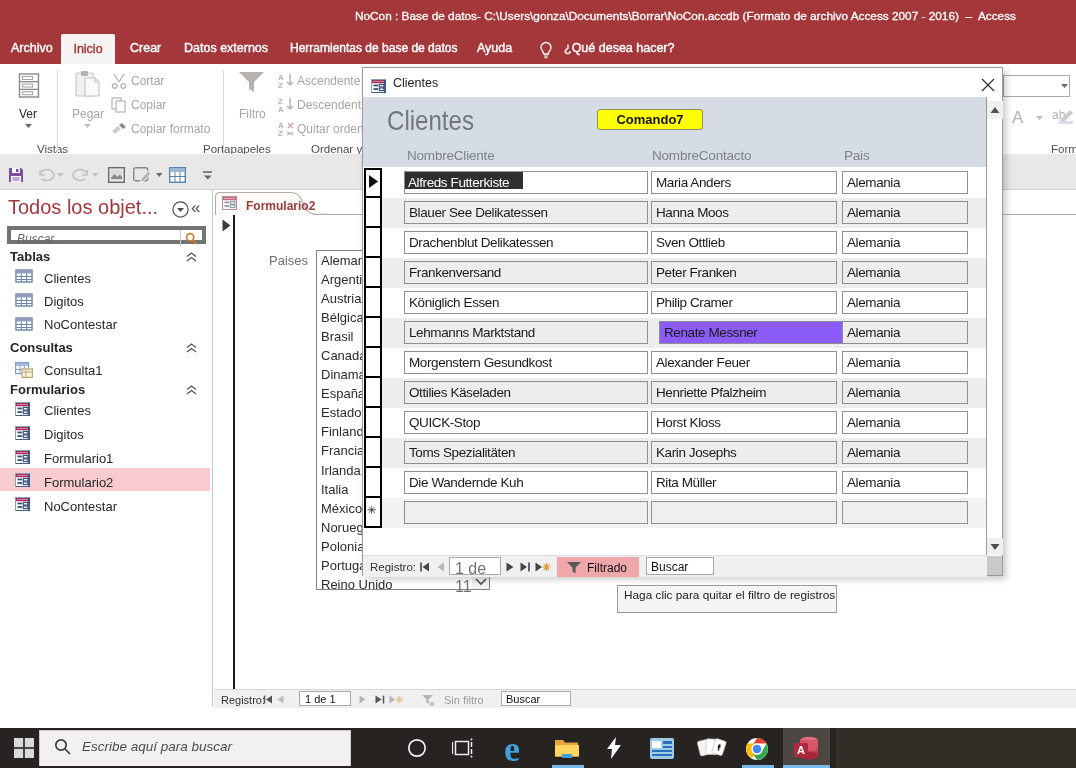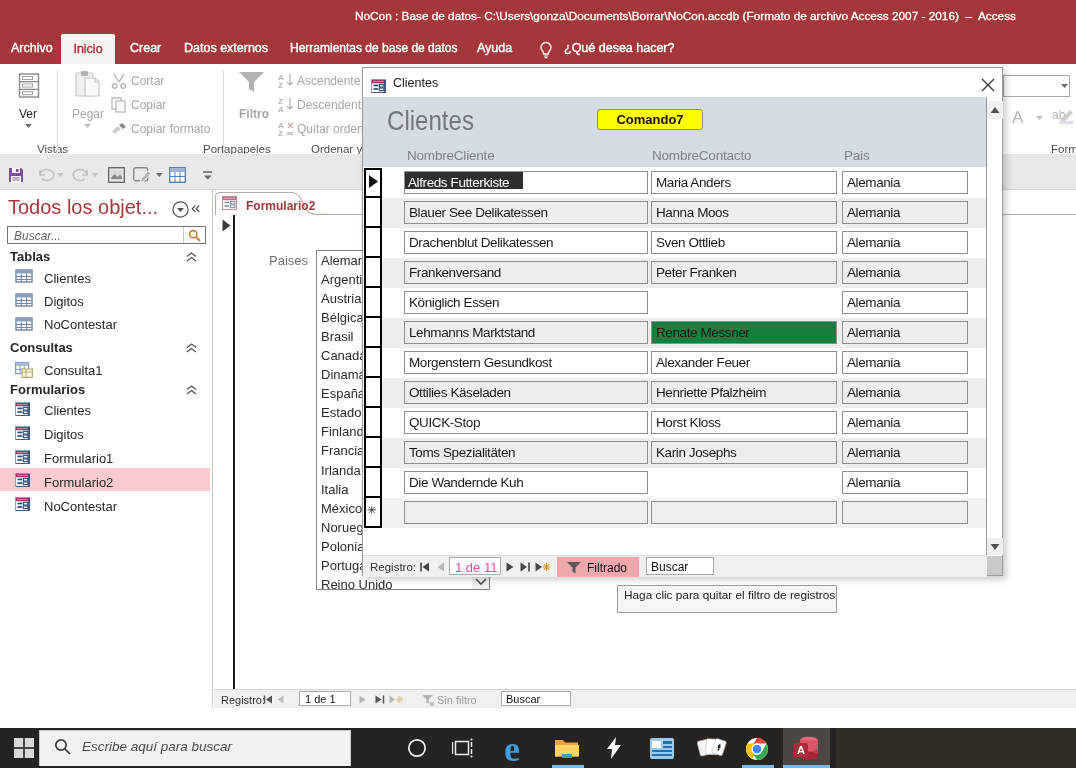--- a/index.html
+++ b/index.html
@@ -14,21 +14,21 @@
 #tab-inicio { left:61px; width:54px; top:2px; height:30px; background:#f5f4f2; color:#A4373A; line-height:30px; border-radius:2px 2px 0 0; text-align:center; }
 
 #ribbon { left:0; top:64px; width:1076px; height:90px; background:#fff; }
 .grpsep { position:absolute; top:6px; width:1px; height:134px; background:#DCDBDA; }
 .grplabel { position:absolute; top:79px; height:12px; font-size:11.5px; color:#4d4d4d; white-space:nowrap; }
 .ribtext { position:absolute; font-size:12px; color:#a8a5a2; white-space:nowrap; }
 #qatstrip { left:0; top:154px; width:1076px; height:36px; background:#e8e8e8; border-bottom:1px solid #d0cfce; }
 
 #navpane { left:0; top:190px; width:213px; height:517px; background:#fff; border-right:1px solid #c8c6c4; }
 #navtitle { left:8px; top:6px; font-size:20px; color:#A4373A; white-space:nowrap; }
-#searchbox { left:7px; top:36px; width:199px; height:18px; border:1px solid #737373; background:#fff; }
+#searchbox { left:7px; top:36px; width:199px; height:18px; border:4px solid #737373; background:#fff; }
 .navhdr { position:absolute; left:10px; font-size:13px; font-weight:bold; color:#262626; }
 .navitem { position:absolute; left:44px; font-size:13px; color:#262626; white-space:nowrap; }
 
 #content { left:214px; top:190px; width:862px; height:501px; background:#fff; }
 #tabline { position:absolute; left:112px; top:24px; width:750px; height:1px; background:#b3aca4; }
 
 #popup { left:362px; top:67px; width:641px; height:509px; background:#fff; border:1px solid #9b9b9b; box-shadow:3px 3px 7px rgba(0,0,0,0.22); }
 .tbx { position:absolute; height:23px; border:1px solid #8f8f8f; font-size:13.5px; letter-spacing:-0.4px; color:#1a1a1a; padding:2.5px 0 0 4px; white-space:nowrap; overflow:hidden; }
 .lbi { height:19.05px; line-height:19.1px; font-size:13px; color:#2b2b2b; padding-left:4px; white-space:nowrap; overflow:hidden; }
 
@@ -103,21 +103,21 @@
     <div class="ribtext" style="left:131px;top:58px;">Copiar formato</div>
     <div class="grplabel" style="left:203px;">Portapapeles</div>
     <svg class="abs" style="left:424px;top:77px;" width="10" height="10" viewBox="0 0 10 10">
         <path d="M1 1 h3 M1 1 v3 M9 6 v3 h-3 M5 5 l3.5 3.5 M6 8.5 h2.5 v-2.5" stroke="#8a8885" stroke-width="1" fill="none"></path>
       </svg>
     <div class="grpsep" style="left:223px;"></div>
 
     <svg class="abs" style="left:238px;top:7px;" width="27" height="22" viewBox="0 0 27 22">
         <path d="M1 1 h25 l-10 10 v10 l-5 -3 v-7 z" fill="#b5b2af"></path>
       </svg>
-    <div class="ribtext" style="left:239px;top:43px;font-weight:bold;">Filtro</div>
+    <div class="ribtext" style="left:239px;top:43px;">Filtro</div>
 
     <svg class="abs" style="left:278px;top:9px;" width="17" height="15" viewBox="0 0 17 15">
         <text x="0" y="7" font-size="8" fill="#b5b2af" font-weight="bold" font-family="Liberation Sans">A</text>
         <text x="0" y="15" font-size="8" fill="#b5b2af" font-weight="bold" font-family="Liberation Sans">Z</text>
         <path d="M12 1 v11 M12 12 l-3 -3 M12 12 l3 -3" stroke="#b5b2af" stroke-width="1.4" fill="none"></path>
       </svg>
     <div class="ribtext" style="left:297px;top:10px;">Ascendente</div>
     <svg class="abs" style="left:278px;top:33px;" width="17" height="15" viewBox="0 0 17 15">
         <text x="0" y="7" font-size="8" fill="#b5b2af" font-weight="bold" font-family="Liberation Sans">Z</text>
         <text x="0" y="15" font-size="8" fill="#b5b2af" font-weight="bold" font-family="Liberation Sans">A</text>
@@ -378,21 +378,21 @@
         <path d="M0.5 0.5 v8 L6.5 4.5 z" fill="#555"></path>
       </svg>
     <svg style="position:absolute;left:175px;top:5px;" width="15" height="9" viewBox="0 0 15 9">
         <path d="M0.5 0.5 v8 L6 4.5 z" fill="#b5b5b5"></path>
         <path d="M10.5 1 v7 M7 4.5 h7 M8.2 2 l4.8 5 M13 2 l-4.8 5" stroke="#e3c89a" stroke-width="1.1"></path>
       </svg>
     <svg style="position:absolute;left:207px;top:4px;" width="14" height="12" viewBox="0 0 14 12">
         <path d="M1 1 h11 l-4.3 4.3 v4.7 l-2.4 -1.6 v-3.1 z" fill="#b5b5b5"></path>
         <path d="M9 8 l4 4 M13 8 l-4 4" stroke="#b5b5b5" stroke-width="1.3"></path>
       </svg>
-    <div style="position:absolute;left:223px;top:4px;font-size:11px;color:#9a9a9a;">Sin filtro</div>
+    <div style="position:absolute;left:230px;top:4px;font-size:11px;color:#9a9a9a;">Sin filtro</div>
     <div style="position:absolute;left:287px;top:1px;width:70px;height:15px;background:#fff;border:1px solid #ababab;font-size:11px;color:#111;padding:1px 0 0 4px;">Buscar</div>
   </div>
   <div class="abs" id="statusbar">
       <div style="position:absolute;left:5px;top:4px;font-size:11.5px;color:#444;">Vista Formulario</div>
     </div>
 
   <div class="abs" id="popup">
   <svg class="abs" style="left:8px;top:11px;" width="15" height="14" viewBox="0 0 15 14">
         <rect x="0.5" y="0.5" width="14" height="13" fill="#fdfdfd" stroke="#8b9cb5" stroke-width="1"></rect>
         <rect x="1" y="1" width="13" height="3.2" fill="#9e2d5d"></rect>
@@ -430,25 +430,26 @@
   <div class="tbx" style="left:288px;top:163px;width:186px;background:#ffffff;">Sven Ottlieb</div>
   <div class="tbx" style="left:479px;top:163px;width:126px;background:#ffffff;">Alemania</div>
   <div class="abs" style="left:19px;top:190px;width:605px;height:30px;background:#ededed;"></div>
   <div class="abs" style="left:1px;top:190px;width:18px;height:30px;background:#fff;border:2px solid #000;border-top:0 solid #000;"></div>
   <div class="tbx" style="left:41px;top:193px;width:244px;background:#ededed;">Frankenversand</div>
   <div class="tbx" style="left:288px;top:193px;width:186px;background:#ededed;">Peter Franken</div>
   <div class="tbx" style="left:479px;top:193px;width:126px;background:#ededed;">Alemania</div>
   <div class="abs" style="left:19px;top:220px;width:605px;height:30px;background:#ffffff;"></div>
   <div class="abs" style="left:1px;top:220px;width:18px;height:30px;background:#fff;border:2px solid #000;border-top:0 solid #000;"></div>
   <div class="tbx" style="left:41px;top:223px;width:244px;background:#ffffff;">Königlich Essen</div>
+  <div class="tbx" style="left:288px;top:223px;width:186px;background:#ffffff;">Philip Cramer</div>
   <div class="tbx" style="left:479px;top:223px;width:126px;background:#ffffff;">Alemania</div>
   <div class="abs" style="left:19px;top:250px;width:605px;height:30px;background:#ededed;"></div>
   <div class="abs" style="left:1px;top:250px;width:18px;height:30px;background:#fff;border:2px solid #000;border-top:0 solid #000;"></div>
   <div class="tbx" style="left:41px;top:253px;width:244px;background:#ededed;">Lehmanns Marktstand</div>
-  <div class="tbx" style="left:288px;top:253px;width:186px;background:#15803d;">Renate Messner</div>
+  <div class="tbx" style="left:296px;top:253px;width:186px;background:#8b5cf6;">Renate Messner</div>
   <div class="tbx" style="left:479px;top:253px;width:126px;background:#ededed;">Alemania</div>
   <div class="abs" style="left:19px;top:280px;width:605px;height:30px;background:#ffffff;"></div>
   <div class="abs" style="left:1px;top:280px;width:18px;height:30px;background:#fff;border:2px solid #000;border-top:0 solid #000;"></div>
   <div class="tbx" style="left:41px;top:283px;width:244px;background:#ffffff;">Morgenstern Gesundkost</div>
   <div class="tbx" style="left:288px;top:283px;width:186px;background:#ffffff;">Alexander Feuer</div>
   <div class="tbx" style="left:479px;top:283px;width:126px;background:#ffffff;">Alemania</div>
   <div class="abs" style="left:19px;top:310px;width:605px;height:30px;background:#ededed;"></div>
   <div class="abs" style="left:1px;top:310px;width:18px;height:30px;background:#fff;border:2px solid #000;border-top:0 solid #000;"></div>
   <div class="tbx" style="left:41px;top:313px;width:244px;background:#ededed;">Ottilies Käseladen</div>
   <div class="tbx" style="left:288px;top:313px;width:186px;background:#ededed;">Henriette Pfalzheim</div>
@@ -459,20 +460,21 @@
   <div class="tbx" style="left:288px;top:343px;width:186px;background:#ffffff;">Horst Kloss</div>
   <div class="tbx" style="left:479px;top:343px;width:126px;background:#ffffff;">Alemania</div>
   <div class="abs" style="left:19px;top:370px;width:605px;height:30px;background:#ededed;"></div>
   <div class="abs" style="left:1px;top:370px;width:18px;height:30px;background:#fff;border:2px solid #000;border-top:0 solid #000;"></div>
   <div class="tbx" style="left:41px;top:373px;width:244px;background:#ededed;">Toms Spezialitäten</div>
   <div class="tbx" style="left:288px;top:373px;width:186px;background:#ededed;">Karin Josephs</div>
   <div class="tbx" style="left:479px;top:373px;width:126px;background:#ededed;">Alemania</div>
   <div class="abs" style="left:19px;top:400px;width:605px;height:30px;background:#ffffff;"></div>
   <div class="abs" style="left:1px;top:400px;width:18px;height:30px;background:#fff;border:2px solid #000;border-top:0 solid #000;"></div>
   <div class="tbx" style="left:41px;top:403px;width:244px;background:#ffffff;">Die Wandernde Kuh</div>
+  <div class="tbx" style="left:288px;top:403px;width:186px;background:#ffffff;">Rita Müller</div>
   <div class="tbx" style="left:479px;top:403px;width:126px;background:#ffffff;">Alemania</div>
   <svg class="abs" style="left:5px;top:106px;" width="11" height="15">
         <path d="M1 1 v13 l9 -6.5 z" fill="#111"></path>
       </svg>
   <div class="abs" style="left:19px;top:430px;width:605px;height:30px;background:#f2f2f2;"></div>
   <div class="abs" style="left:1px;top:430px;width:18px;height:30px;background:#fff;border:2px solid #000;border-top:0 solid #000;"></div>
   <div class="abs" style="left:4px;top:432px;font-size:15px;color:#222;font-family:'Liberation Mono',monospace;">✳</div>
   <div class="tbx" style="left:41px;top:433px;width:244px;background:#efefef;"></div>
   <div class="tbx" style="left:288px;top:433px;width:186px;background:#efefef;"></div>
   <div class="tbx" style="left:479px;top:433px;width:126px;background:#efefef;"></div>
@@ -488,21 +490,21 @@
   <div class="abs" style="left:624px;top:488px;width:15px;height:19px;background:#c9c9c9;"></div>
       <div class="abs" style="left:0;top:487px;width:624px;height:22px;background:#f0f0f0;border-top:1px solid #dcdcdc;">
   <div style="position:absolute;left:7px;top:5px;font-size:11.5px;color:#333;">Registro:</div>
   <svg style="position:absolute;left:56px;top:6px;" width="11" height="10" viewBox="0 0 11 10">
           <path d="M2 0.5 v9" stroke="#444" stroke-width="1.6"></path>
           <path d="M10 0.5 v9 L3.5 5 z" fill="#444"></path>
         </svg>
   <svg style="position:absolute;left:74px;top:6px;" width="8" height="10" viewBox="0 0 8 10">
           <path d="M7 0.5 v9 L0.5 5 z" fill="#b5b5b5"></path>
         </svg>
-  <div style="position:absolute;left:86px;top:1px;width:52px;height:18px;background:#fff;border:1px solid #ababab;font-size:13px;color:#ec4899;padding:2px 0 0 5px;">1 de 11</div>
+  <div style="position:absolute;left:86px;top:1px;width:52px;height:18px;background:#fff;border:1px solid #ababab;font-size:16px;color:#737373;padding:2px 0 0 5px;">1 de 11</div>
   <svg style="position:absolute;left:143px;top:6px;" width="8" height="10" viewBox="0 0 8 10">
           <path d="M0.5 0.5 v9 L7.5 5 z" fill="#444"></path>
         </svg>
   <svg style="position:absolute;left:157px;top:6px;" width="11" height="10" viewBox="0 0 11 10">
           <path d="M9 0.5 v9" stroke="#444" stroke-width="1.6"></path>
           <path d="M0.5 0.5 v9 L7 5 z" fill="#444"></path>
         </svg>
   <svg style="position:absolute;left:172px;top:6px;" width="16" height="10" viewBox="0 0 16 10">
           <path d="M0.5 0.5 v9 L7 5 z" fill="#444"></path>
           <path d="M11.5 1 v8 M7.5 5 h8 M8.7 2.2 l5.6 5.6 M14.3 2.2 l-5.6 5.6" stroke="#d99b3c" stroke-width="1.2"></path>

